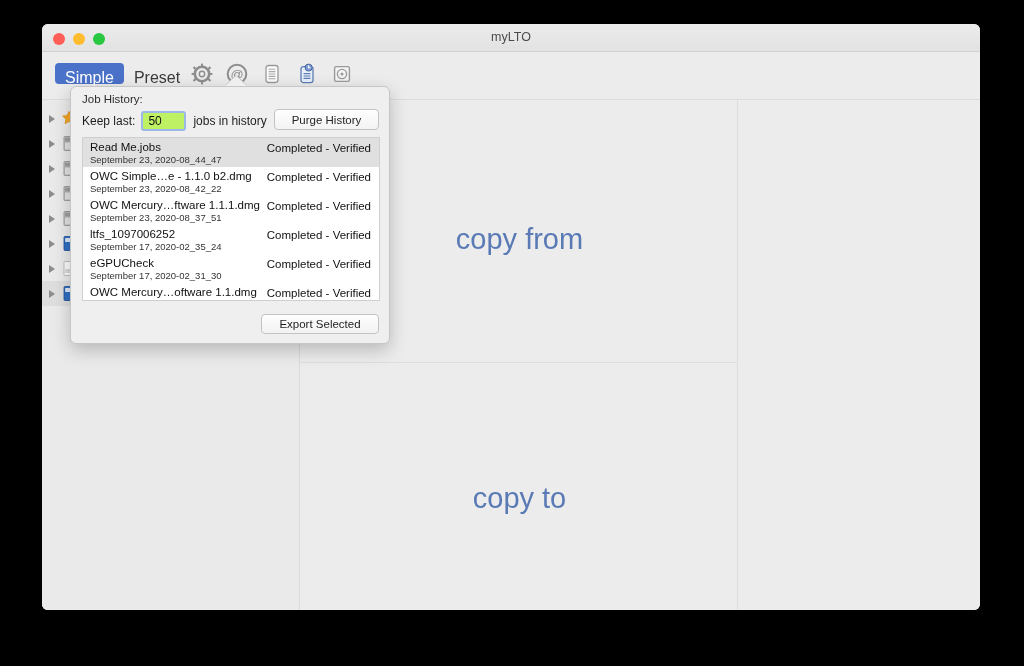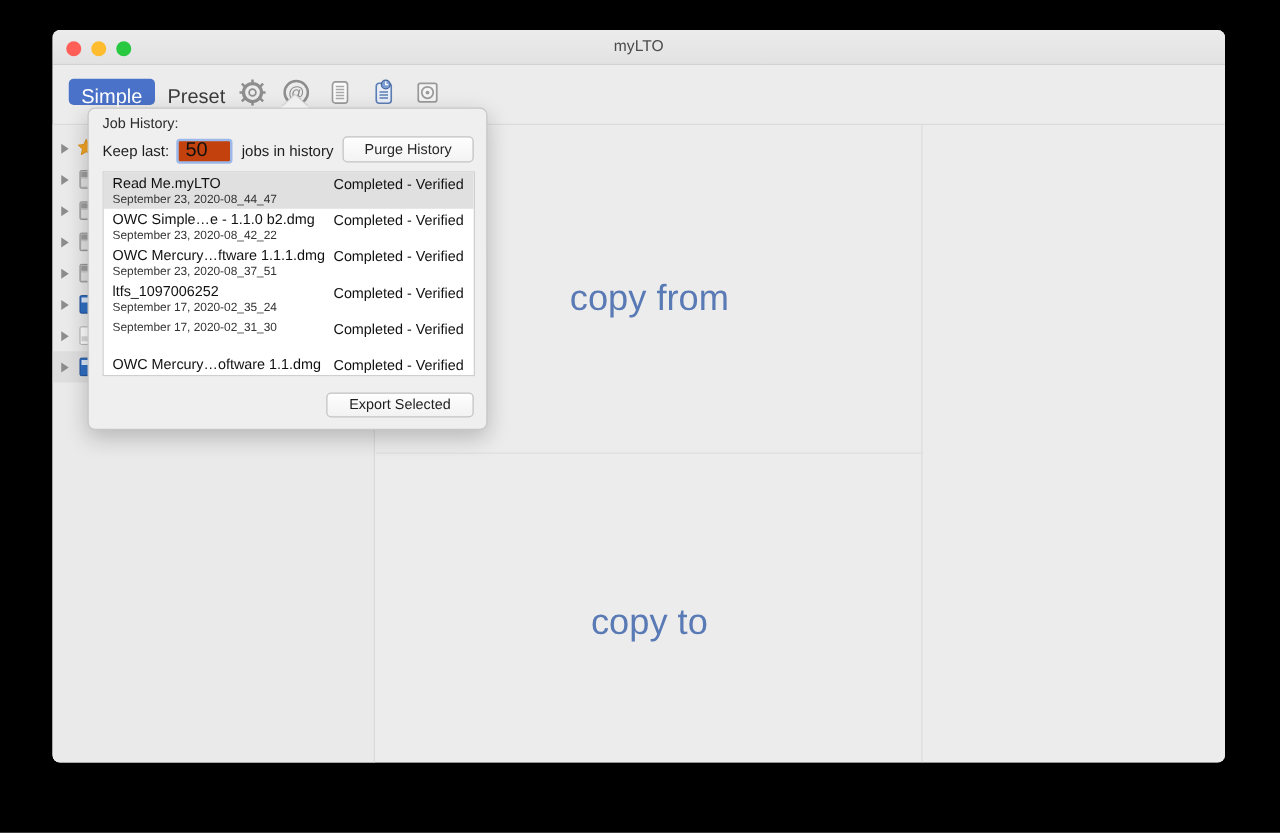--- a/index.html
+++ b/index.html
@@ -166,22 +166,22 @@
   #keeprow {
     position: absolute; left: 11px; top: 24px;
     display: flex; align-items: center;
     font-size: 12px; color: #1d1d1d;
   }
   #keep-label { margin-right: 6px; }
   #keep-input {
     width: 45px; height: 20px;
     border: 2px solid #9cb8e8;
     border-radius: 3px;
-    background: #c2410c;
-    font-size: 16px;
+    background: #bef264;
+    font-size: 12px;
     font-family: "Liberation Sans", sans-serif;
     color: #111;
     padding: 0 5px;
     outline: none;
   }
   #keep-suffix { margin-left: 7px; }
   #purge-btn {
     position: absolute; right: 10px; top: 22px;
     width: 105px; height: 21px;
     background: linear-gradient(#fefefe, #f3f3f3);
@@ -423,21 +423,21 @@
       <span id="keep-label">Keep last:</span>
       <input id="keep-input" type="text" value="50" style="">
       <span id="keep-suffix">jobs in history</span>
     </div>
 
     <button id="purge-btn">Purge History</button>
 
     <div id="history-list">
 
       <div class="hrow sel">
-        <div class="hname">Read Me.myLTO</div>
+        <div class="hname">Read Me.jobs</div>
         <div class="hdate">September 23, 2020-08_44_47</div>
         <div class="hstatus">Completed - Verified</div>
       </div>
 
       <div class="hrow">
         <div class="hname">OWC Simple…e - 1.1.0 b2.dmg</div>
         <div class="hdate">September 23, 2020-08_42_22</div>
         <div class="hstatus">Completed - Verified</div>
       </div>
 
@@ -447,20 +447,21 @@
         <div class="hstatus">Completed - Verified</div>
       </div>
 
       <div class="hrow">
         <div class="hname">ltfs_1097006252</div>
         <div class="hdate">September 17, 2020-02_35_24</div>
         <div class="hstatus">Completed - Verified</div>
       </div>
 
       <div class="hrow">
+        <div class="hname">eGPUCheck</div>
         <div class="hdate">September 17, 2020-02_31_30</div>
         <div class="hstatus">Completed - Verified</div>
       </div>
 
       <div class="hrow">
         <div class="hname">OWC Mercury…oftware 1.1.dmg</div>
         <div class="hdate">September 17, 2020-01_32_23</div>
         <div class="hstatus">Completed - Verified</div>
       </div>
 

